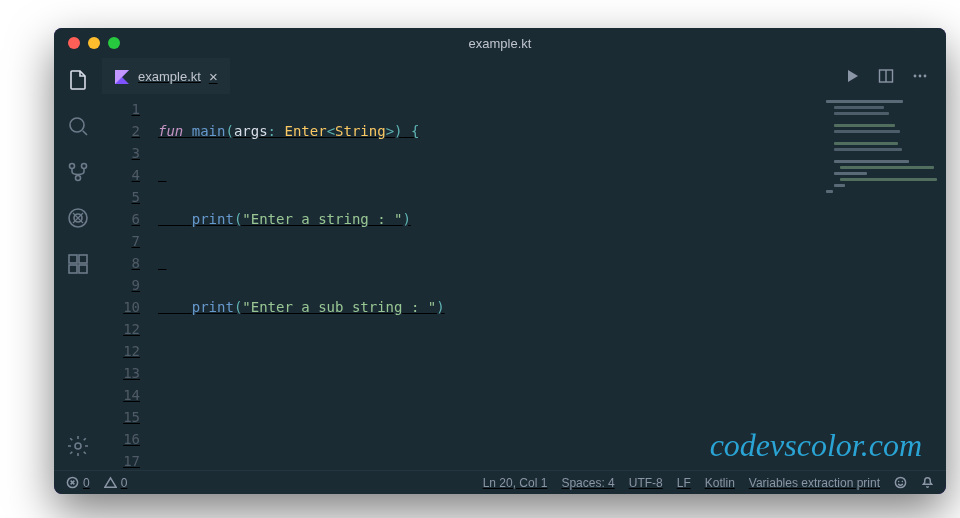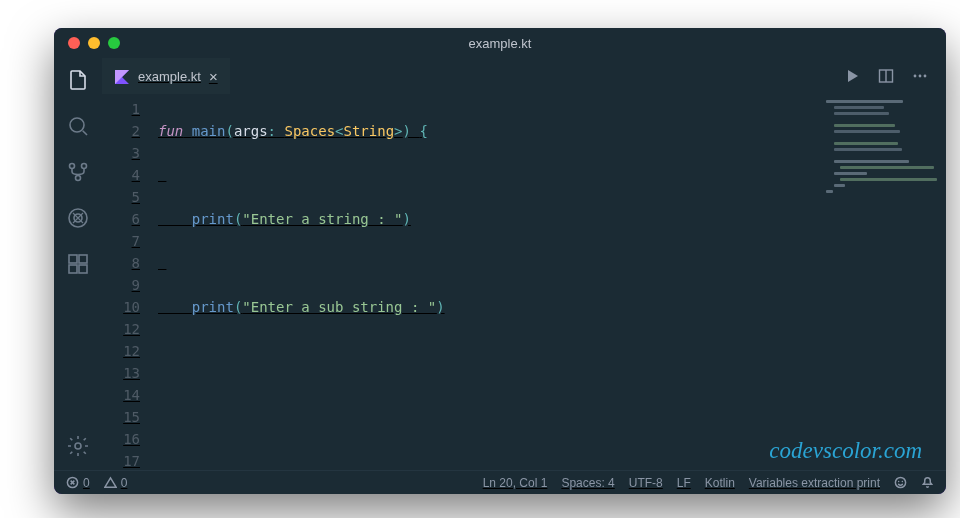--- a/index.html
+++ b/index.html
@@ -66,21 +66,21 @@
     display: flex; align-items: center; color: #8a95a5; font-size: 12px;
     padding: 0 12px; gap: 14px; flex-shrink: 0;
   }
   .statusbar .grow { flex: 1; }
   .status-item { display: flex; align-items: center; gap: 4px; cursor: pointer; }
   .status-item svg { width: 13px; height: 13px; stroke: currentColor; fill: none; stroke-width: 1.6; }
   
   .watermark {
     position: absolute; right: 24px; bottom: 30px;
     color: #2aa4d4; font-family: "Comic Sans MS","Brush Script MT",cursive;
-    font-size: 23px; font-style: italic; pointer-events: none;
+    font-size: 32px; font-style: italic; pointer-events: none;
   }
 </style>
 </head>
 <body>
 
 <div class="window">
 
   <div class="titlebar">
     <div class="traffic">
       <div class="dot red"></div>
@@ -184,21 +184,21 @@
             <div>10</div>
             <div>12</div>
             <div>12</div>
             <div>13</div>
             <div>14</div>
             <div>15</div>
             <div>16</div>
             <div>17</div>
         </div>
         <div class="code">
-<div><span class="kw">fun</span> <span class="fn">main</span><span class="punc">(</span><span class="var">args</span><span class="punc">:</span><span> </span><span class="type">Spaces</span><span class="punc">&lt;</span><span class="type">String</span><span class="punc">&gt;</span><span class="punc">)</span><span> </span><span class="punc">{</span></div>
+<div><span class="kw">fun</span> <span class="fn">main</span><span class="punc">(</span><span class="var">args</span><span class="punc">:</span><span> </span><span class="type">Enter</span><span class="punc">&lt;</span><span class="type">String</span><span class="punc">&gt;</span><span class="punc">)</span><span> </span><span class="punc">{</span></div>
 <div> </div>
 <div><span>    </span><span class="fn">print</span><span class="punc">(</span><span class="str">"Enter a string : "</span><span class="punc">)</span></div>
 <div> </div>
 <div><span>    </span><span class="fn">print</span><span class="punc">(</span><span class="str">"Enter a sub string : "</span><span class="punc">)</span></div>
 
 
 
 
 
 

